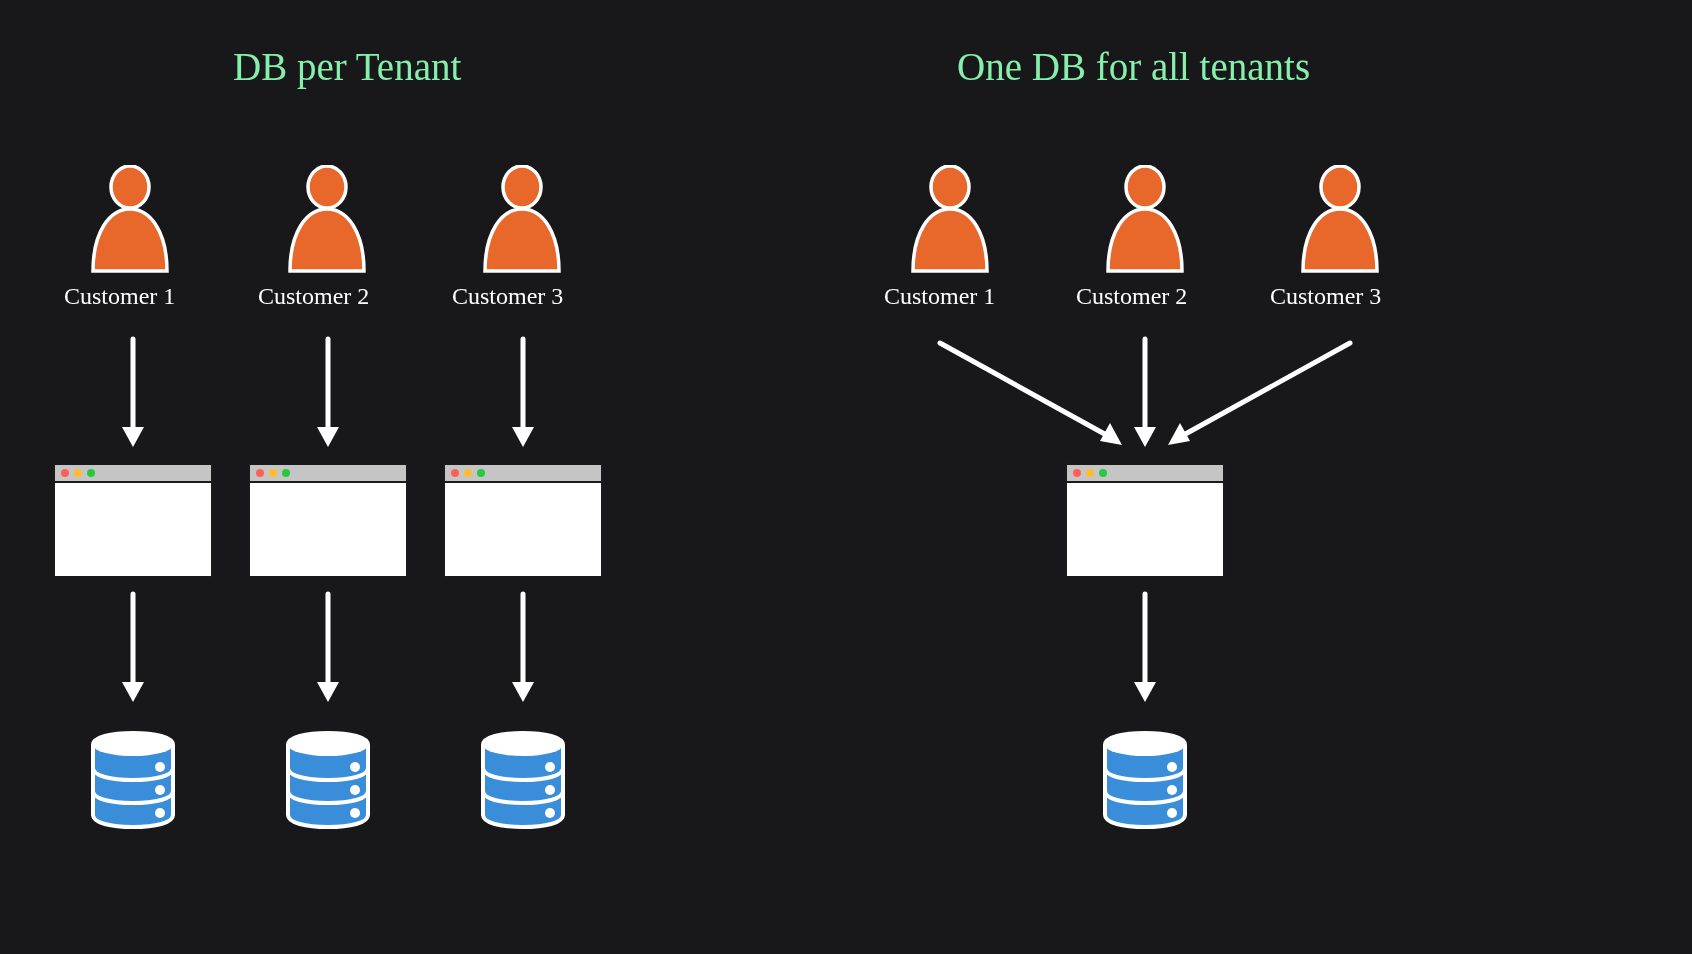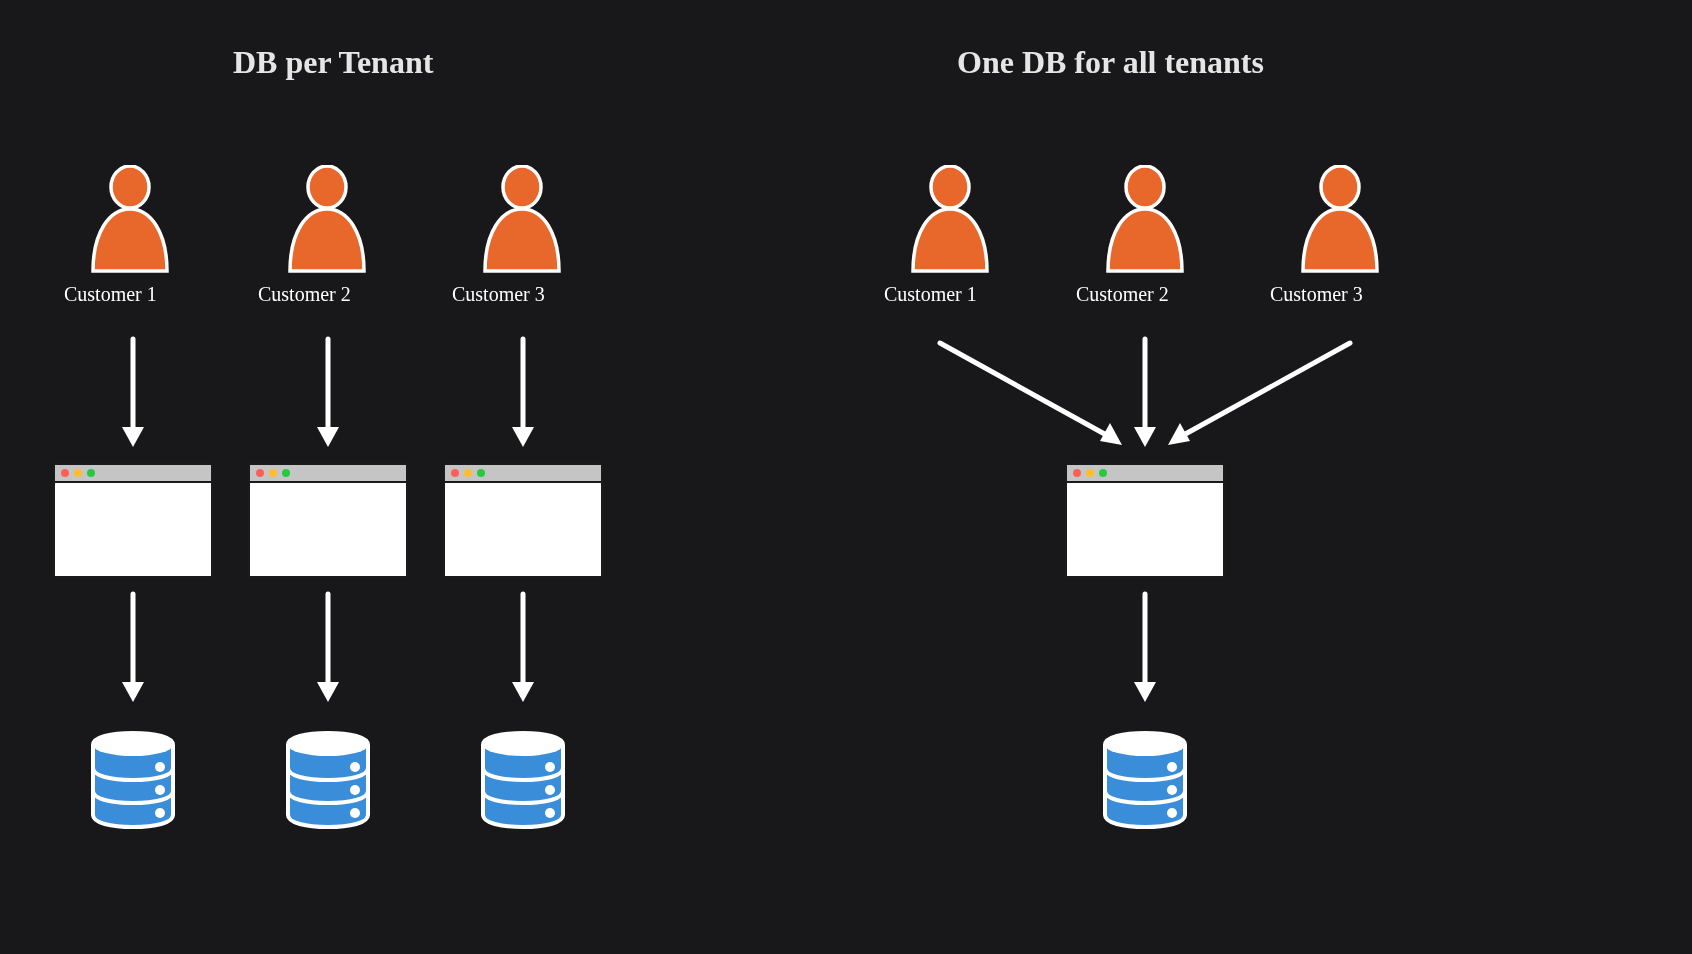--- a/index.html
+++ b/index.html
@@ -13,28 +13,28 @@
       height: 954px;
       background-color: #18171a;
       font-family: "Comic Sans MS", "Marker Felt", cursive;
       color: #ffffff;
       overflow: hidden;
       position: relative;
     }
     
     .title {
       position: absolute;
-      font-size: 32px;
-      font-weight: bold;
-      color: #e5e5e5;
+      font-size: 39px;
+      font-weight: normal;
+      color: #86efac;
     }
     
     .customer-label {
       position: absolute;
-      font-size: 20px;
+      font-size: 24px;
       color: #ffffff;
       white-space: nowrap;
     }
     
     .person-icon {
       position: absolute;
       width: 90px;
       height: 110px;
     }
     

